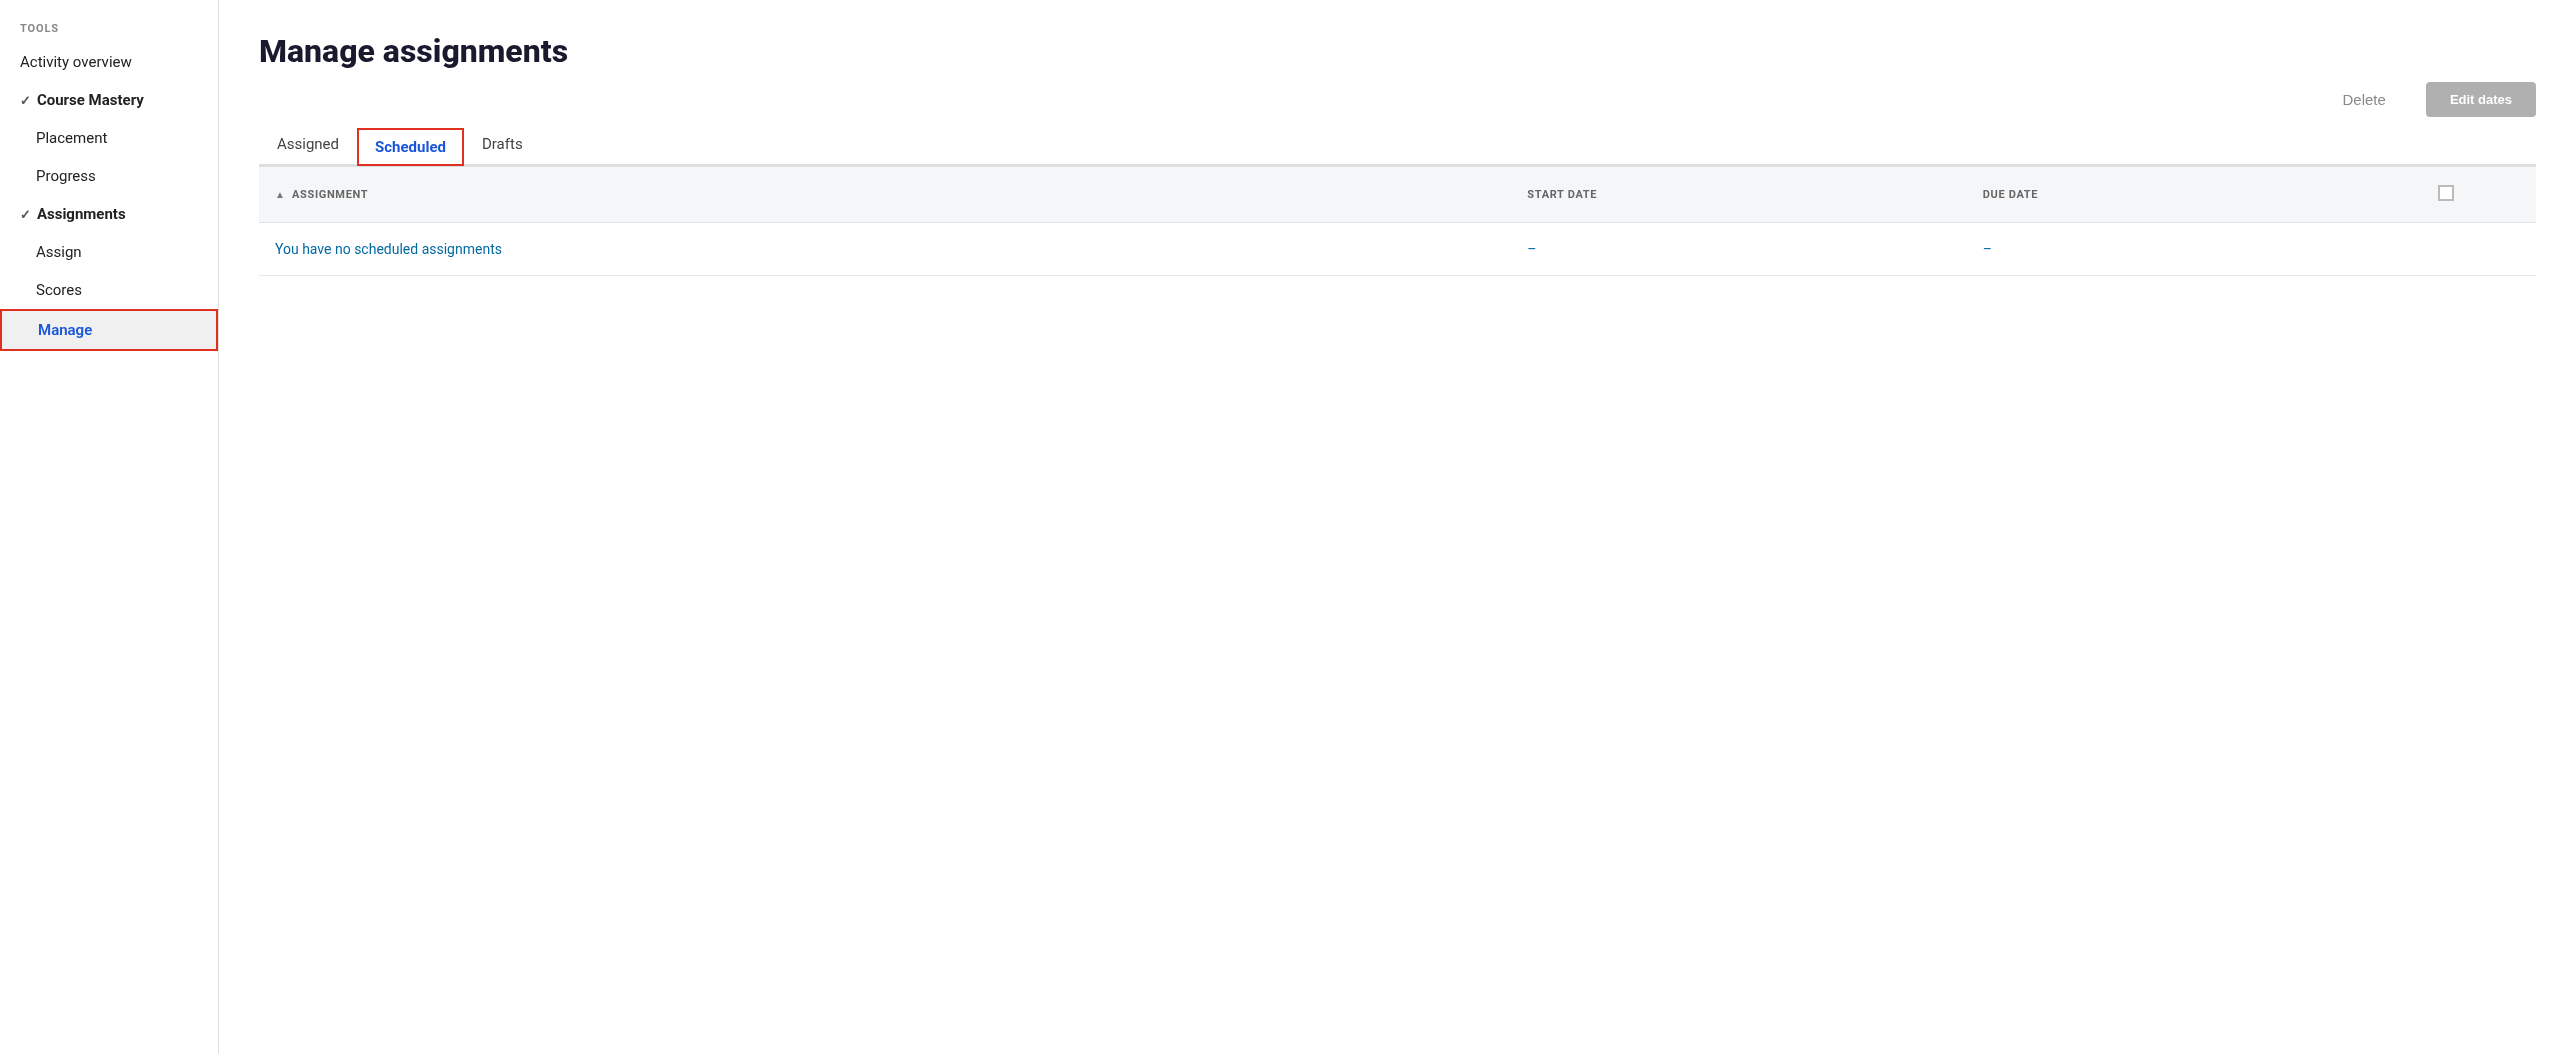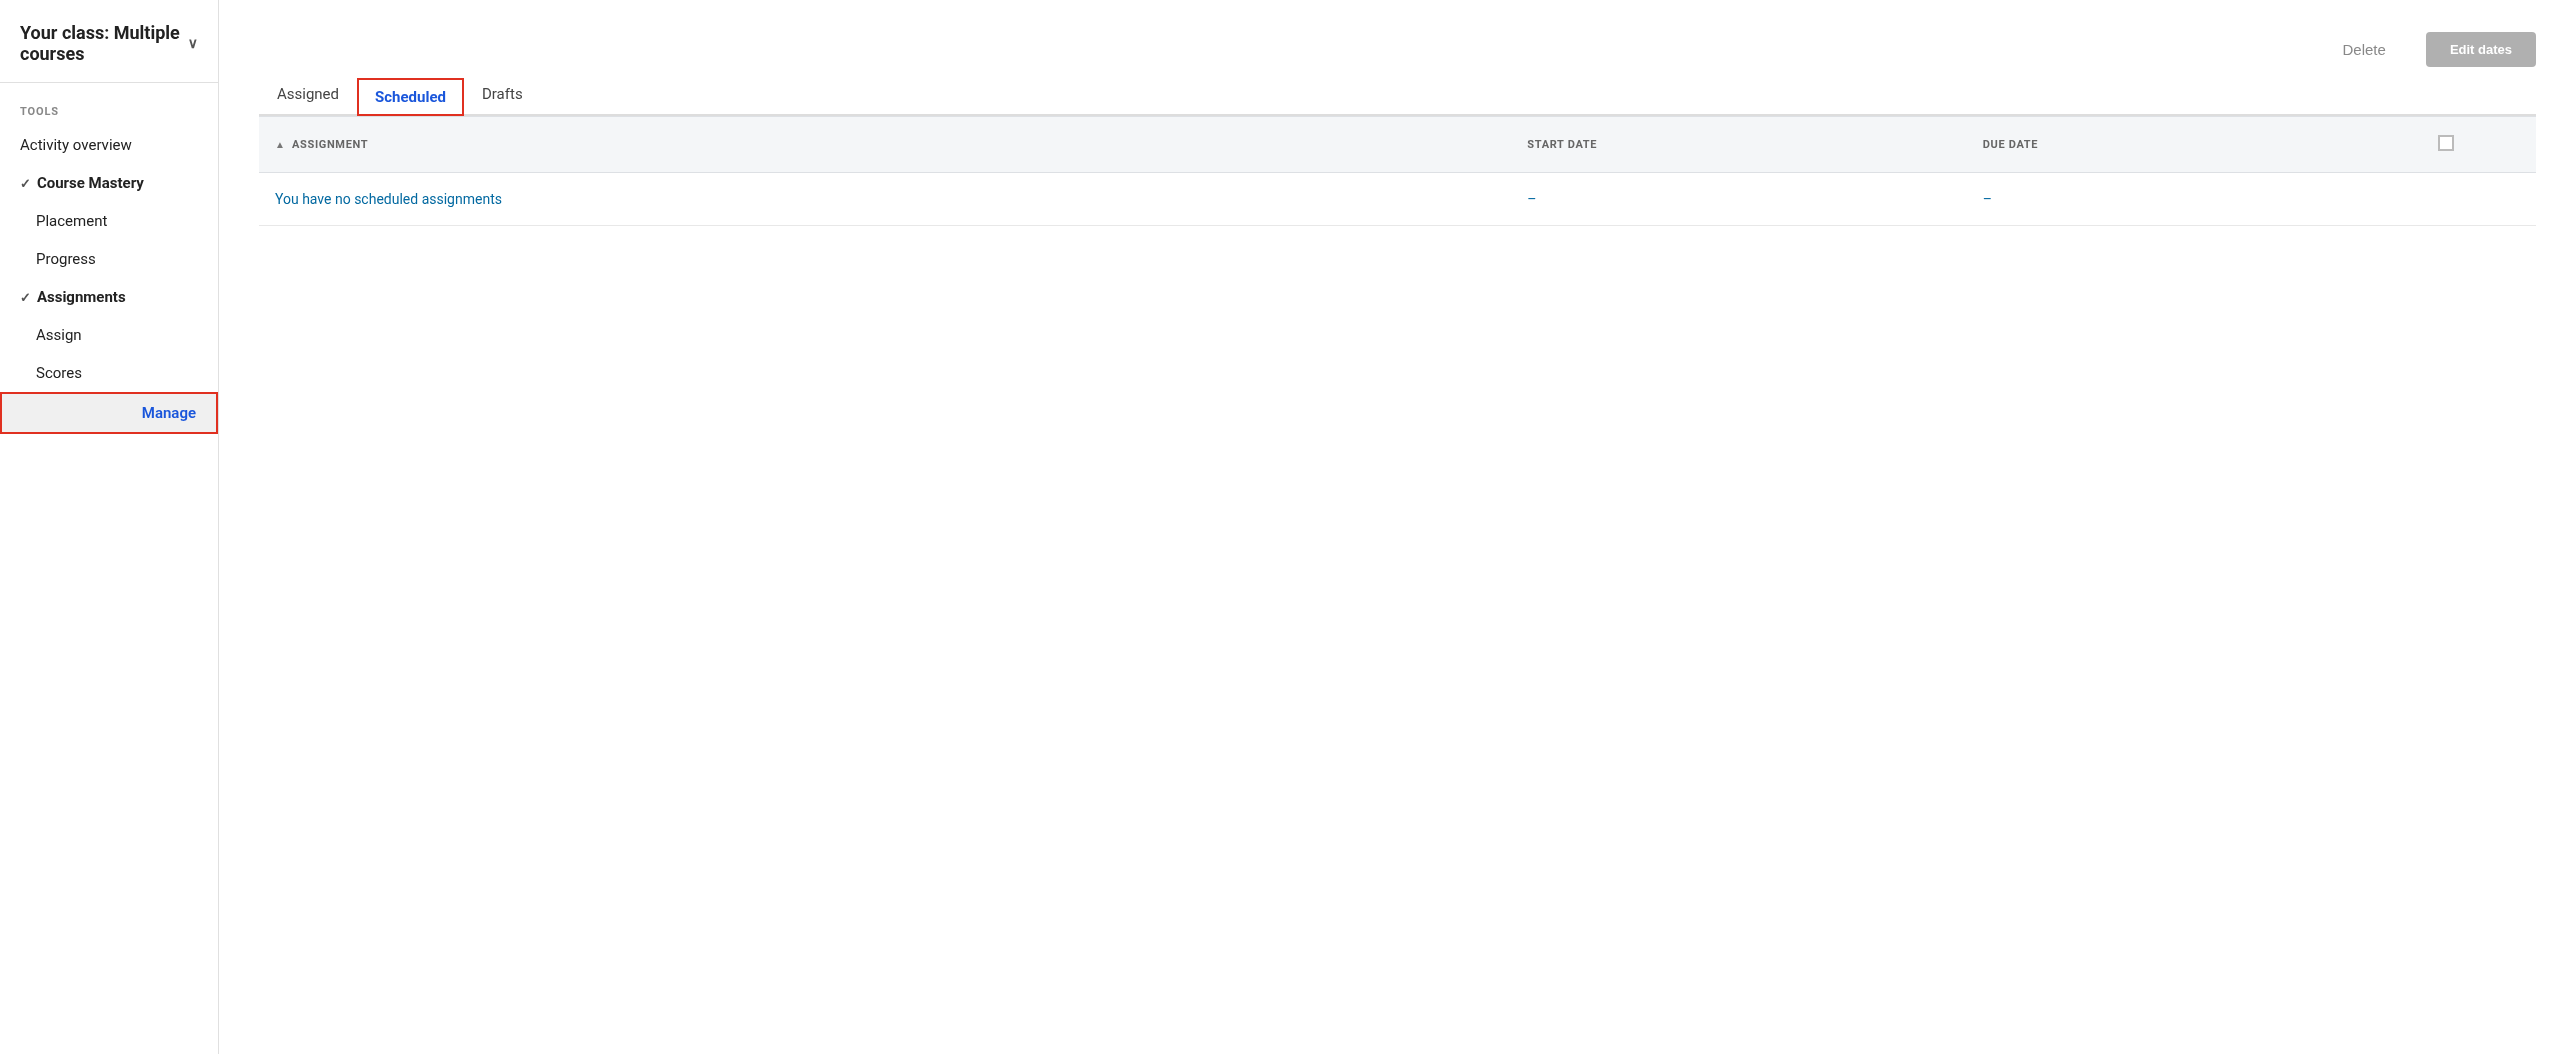--- a/index.html
+++ b/index.html
@@ -61,21 +61,20 @@
       align-items: center;
       gap: 6px;
       position: relative;
     }
 
     .sidebar-nav-item.active {
       background: #f0f0f0;
       color: #1a56db;
       font-weight: 600;
       border: 2px solid #e03020;
-      justify-content: flex-end;
     }
 
     .sidebar-nav-item.section-header {
       font-weight: 700;
       font-size: 15px;
     }
 
     .sidebar-nav-item.sub-item {
       padding-left: 36px;
     }
@@ -245,26 +244,20 @@
 
     .no-data-row td {
       color: #0369a1;
       font-size: 14px;
     }
   </style>
 </head>
 <body>
 
 <nav class="sidebar">
-  <div class="sidebar-header">
-    <div class="sidebar-class-title">
-      <span>Your class: Multiple courses</span>
-      <span class="chevron">∨</span>
-    </div>
-  </div>
 
   <div class="sidebar-section-label">TOOLS</div>
 
   <div class="sidebar-nav-item">
     <span>Activity overview</span>
   </div>
 
   <div class="sidebar-nav-item section-header">
     <span class="arrow">✓</span>
     <span>Course Mastery</span>
@@ -291,20 +284,21 @@
     <span>Scores</span>
   </div>
 
   <div class="sidebar-nav-item sub-item active">
     <span>Manage</span>
   </div>
 </nav>
 
 <main class="main">
 
+  <h1 class="page-title">Manage assignments</h1>
 
 
   <div class="toolbar-row">
     <button class="delete-btn">Delete</button>
     <button class="edit-dates-btn">Edit dates</button>
   </div>
 
   <div class="tabs-row">
     <div class="tab-item">
       <span>Assigned</span>

